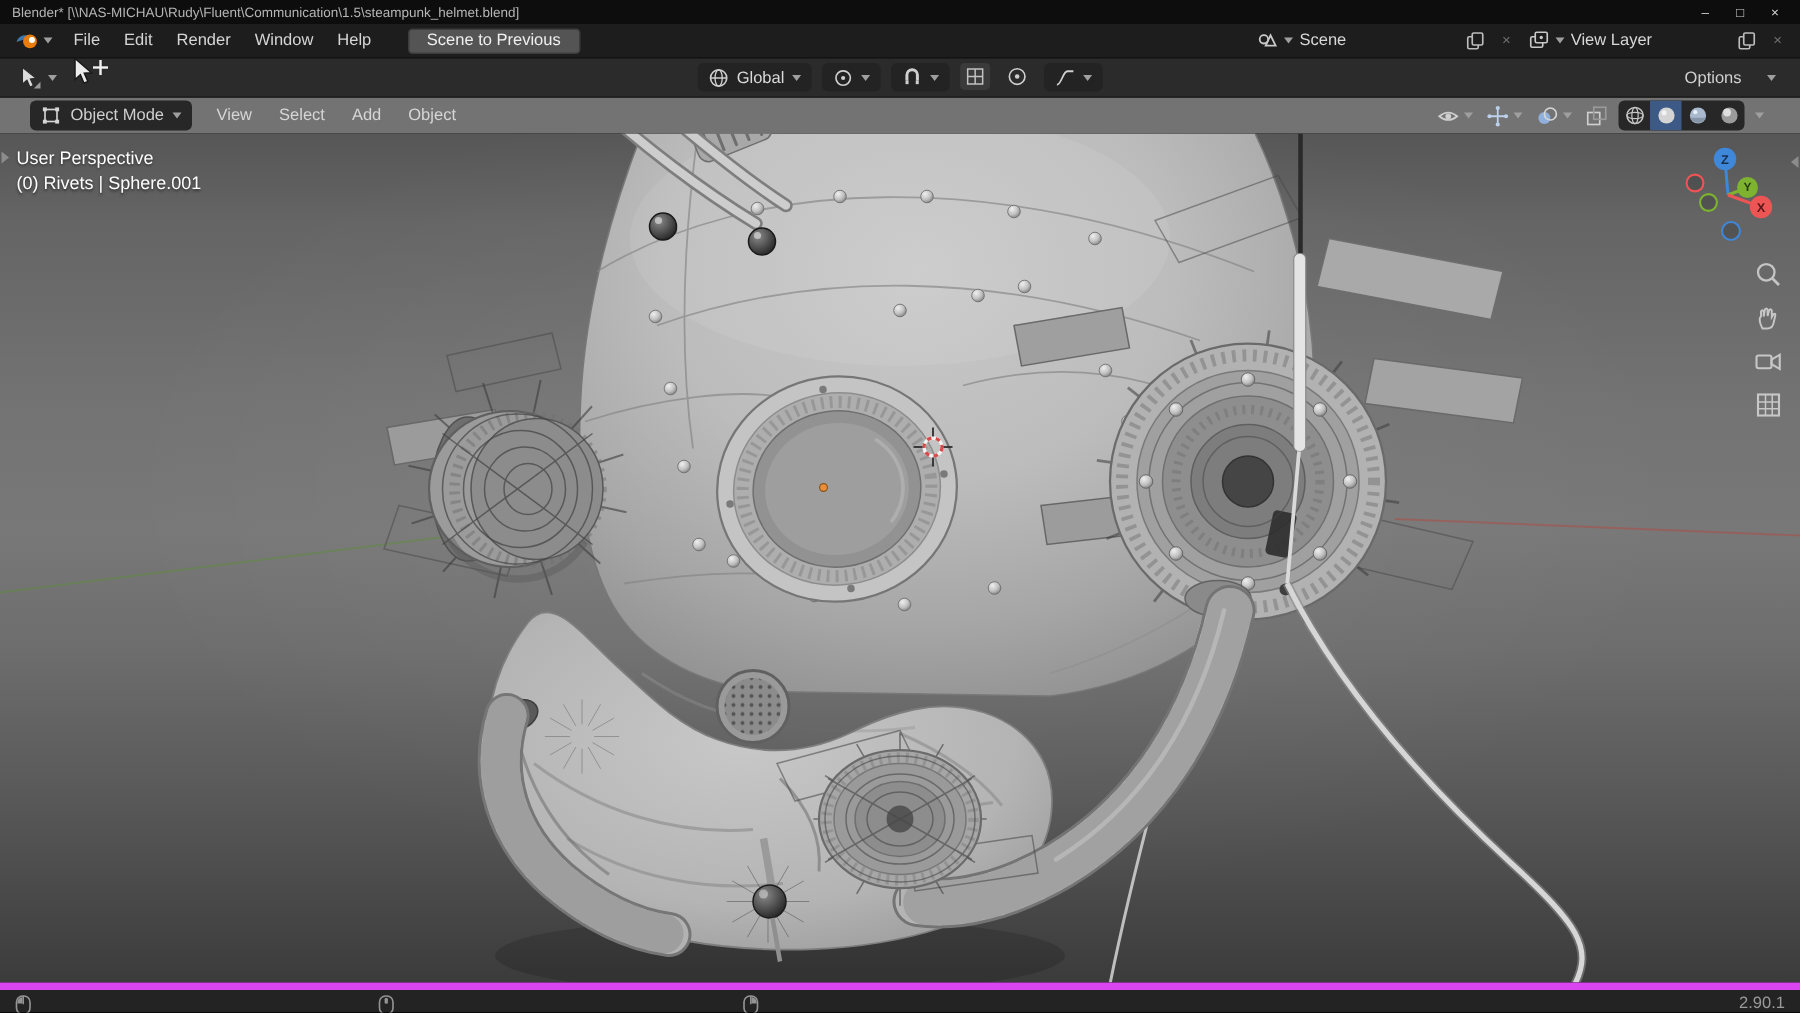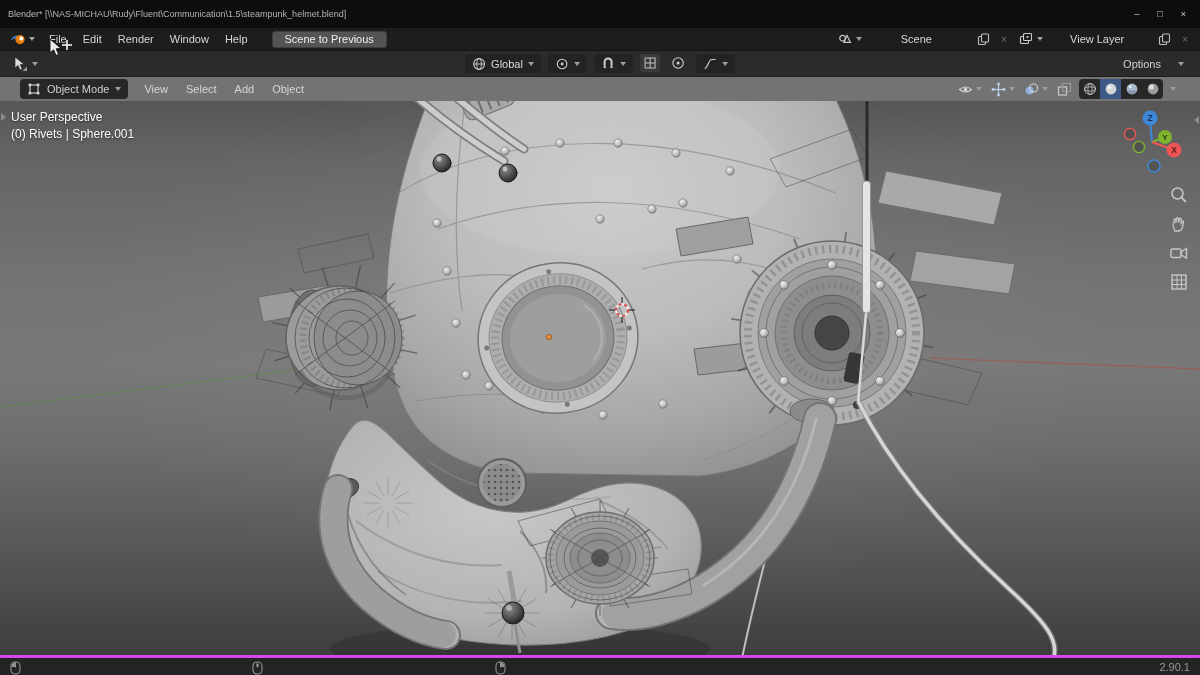--- a/index.html
+++ b/index.html
@@ -3,30 +3,30 @@
 <meta charset="utf-8">
 <style>
   * { box-sizing: border-box; margin: 0; padding: 0; }
   html,body { width:1200px; height:675px; overflow:hidden; background:#000; }
   .app {
     width:1200px; height:675px; display:flex; flex-direction:column;
     font-family:"Liberation Sans","DejaVu Sans",sans-serif;
     font-size:11px; color:#d0d0d0; position:relative; user-select:none;
   }
   
-  .titlebar { height:28px; background:#0d0d0d; display:flex; align-items:center; padding:0 8px; flex:0 0 auto; }
+  .titlebar { height:16px; background:#0d0d0d; display:flex; align-items:center; padding:0 8px; flex:0 0 auto; }
   .titlebar-title { font-size:9px; color:#b5b5b5; white-space:nowrap; }
   .win-controls { margin-left:auto; display:flex; gap:18px; padding-right:6px; }
   .win-btn { font-size:9px; color:#cfcfcf; line-height:15px; cursor:default; }
   
   .topbar { height:23px; background:#1d1d1d; border-bottom:1px solid #131313; display:flex; align-items:center; padding:0 4px; flex:0 0 auto; }
   .app-menu { display:flex; align-items:center; gap:3px; padding:0 6px; }
   .menu-item { padding:0 8px; line-height:22px; color:#d6d6d6; }
   .back-btn { margin-left:16px; background:#545454; color:#efefef; border:1px solid #3d3d3d; border-radius:3px; height:17px; padding:0 12px; font-size:11px; font-family:inherit; }
-  .topbar-right { margin-left:auto; display:flex; align-items:center; gap:4px; padding-right:4px;text-align:center; }
+  .topbar-right { margin-left:auto; display:flex; align-items:center; gap:4px; padding-right:4px; }
   .data-selector { display:flex; align-items:center; gap:4px; padding:0 4px; }
   .selector-label { width:100px; color:#d8d8d8; }
   .mini-btn { display:flex; align-items:center; padding:0 3px; }
   .dim-x { color:#6f6f6f; font-size:10px; padding:0 4px; }
   .chev { width:0; height:0; border-left:3px solid transparent; border-right:3px solid transparent; border-top:4px solid #9f9f9f; display:inline-block; }
   
   .toolbar { height:26px; background:#2b2b2b; border-bottom:1px solid #1f1f1f; display:flex; align-items:center; padding:0 8px; position:relative; flex:0 0 auto; }
   .tool-btn { display:flex; align-items:center; gap:4px; padding:2px 4px; border-radius:3px; }
   .center-cluster { position:absolute; left:50%; transform:translateX(-50%); display:flex; align-items:flex-start; gap:7px; }
   .dropdown { display:flex; align-items:center; gap:5px; background:#232323; border-radius:4px; height:19px; padding:0 7px; }
@@ -50,21 +50,21 @@
   .scene { position:absolute; inset:0; }
   .vp-overlay-text { position:absolute; top:8px; left:11px; color:#fdfdfd; font-size:12px; line-height:17px; text-shadow:0 1px 2px rgba(0,0,0,0.55); }
   .nav-gizmo { position:absolute; top:8px; right:15px; width:66px; height:66px; }
   .vp-tools { position:absolute; top:84px; right:11px; display:flex; flex-direction:column; gap:9px; align-items:center; }
   .vp-tools svg { opacity:0.85; }
   .edge-arrow { position:absolute; width:0; height:0; opacity:0.65; }
   .edge-arrow.left { top:12px; left:1px; border-top:4px solid transparent; border-bottom:4px solid transparent; border-left:5px solid #a8a8a8; }
   .edge-arrow.right { top:15px; right:1px; border-top:4px solid transparent; border-bottom:4px solid transparent; border-right:5px solid #a8a8a8; }
   .mouse-cursor { position:absolute; left:48px; top:38px; z-index:60; }
   
-  .statusbar { height:20px; background:#232323; border-top:3px solid #d946ef; position:relative; flex:0 0 auto; }
+  .statusbar { height:20px; background:#232323; border-top:5px solid #d946ef; position:relative; flex:0 0 auto; }
   .status-icon { position:absolute; top:3px; }
   .s1 { left:10px; } .s2 { left:252px; } .s3 { left:495px; }
   .version { position:absolute; right:10px; top:3px; color:#9a9a9a; font-size:11px; }
 </style>
 </head>
 <body>
 
 <div class="app">
 
   <div class="titlebar">

